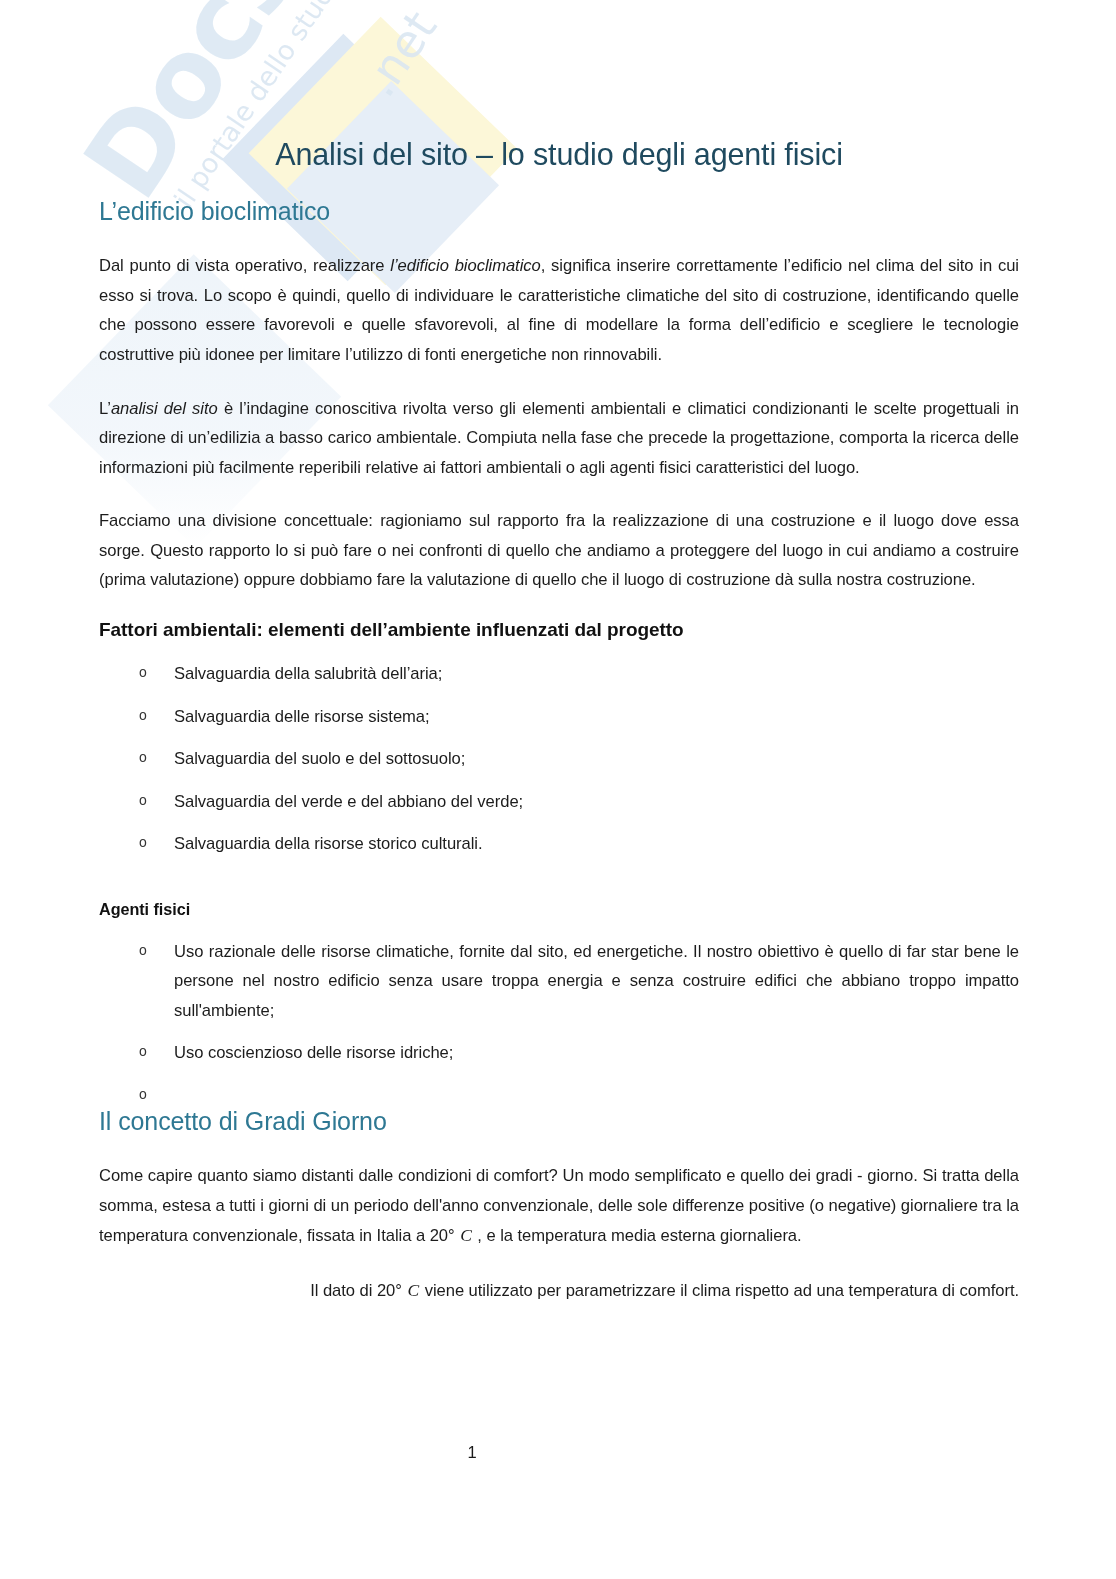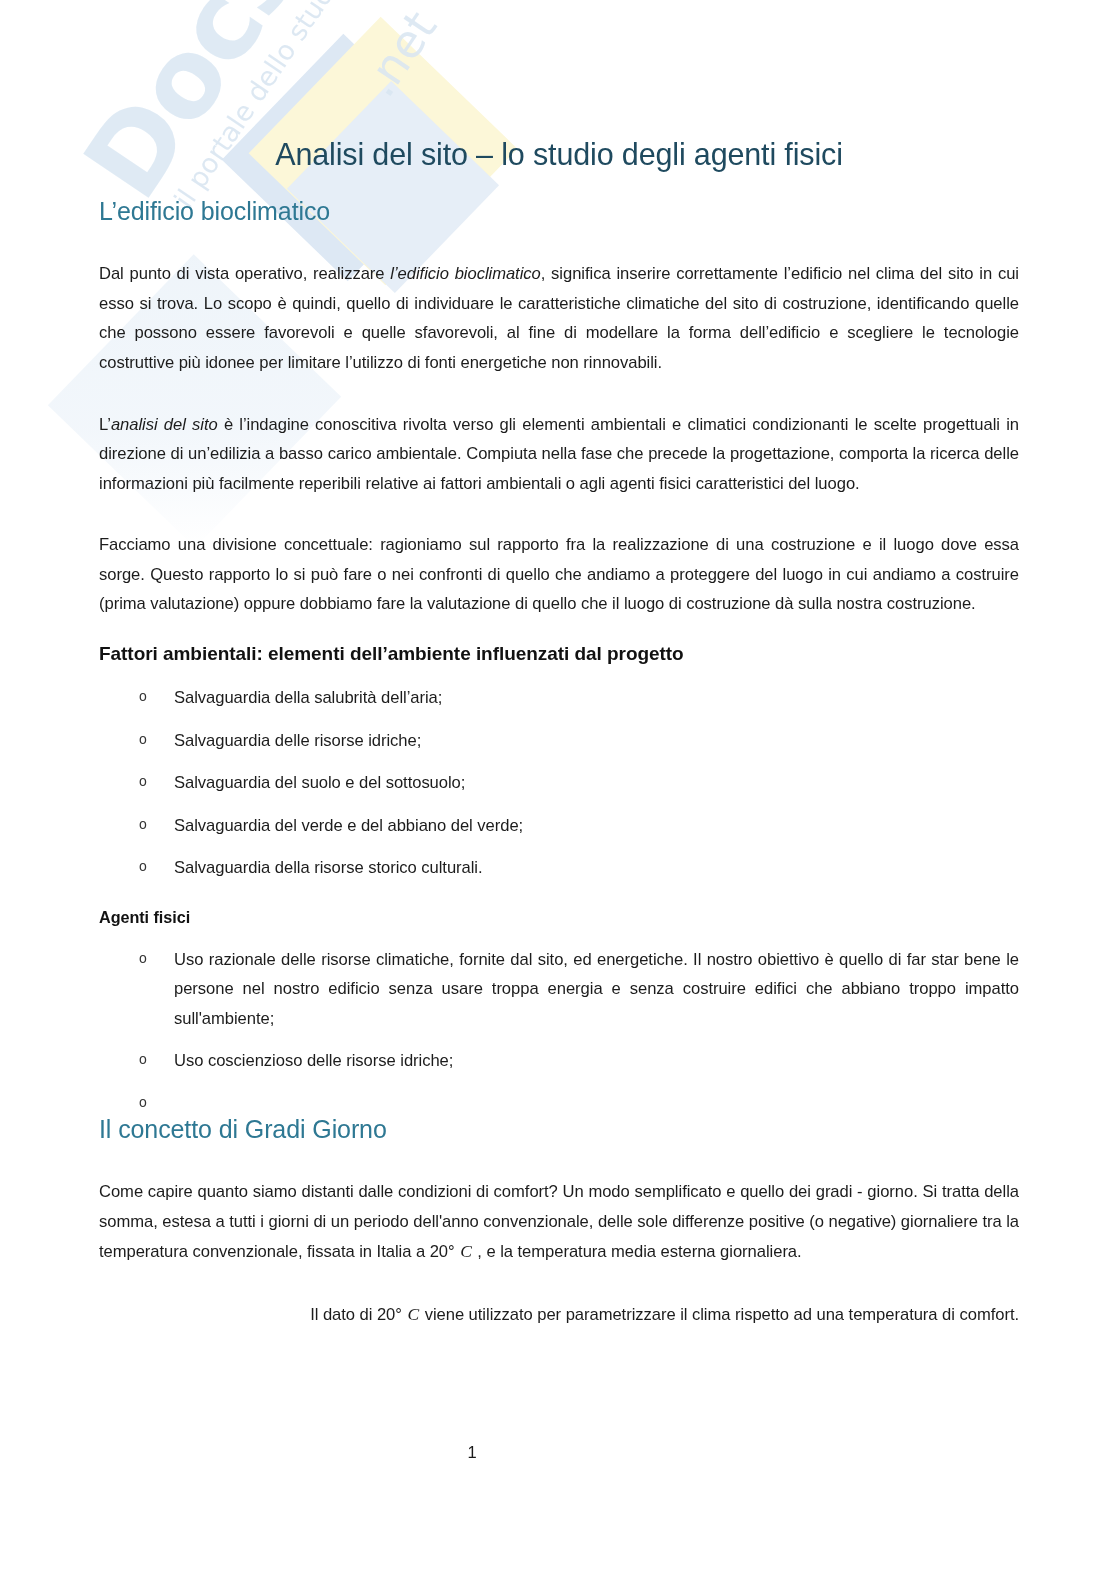--- a/index.html
+++ b/index.html
@@ -121,34 +121,34 @@
     margin-top:23px;
   }
   h2.sec-title.second { margin-top:38px; }
 
   p.body {
     font-size:16.6px;
     line-height:1.78;
     text-align:justify;
     text-justify:inter-word;
     color:#1c1c1c;
-    margin-top:32px;
+    margin-top:24px;
     letter-spacing:-0.05px;
   }
   p.body.tight { text-align:right; }
 
   p.bold-head {
     font-size:19px;
     font-weight:700;
     color:#111;
     margin-top:20px;
     line-height:1.6;
     letter-spacing:-0.05px;
   }
-  p.bold-head.small { font-size:16.2px; margin-top:22px; }
+  p.bold-head.small { font-size:16.2px; margin-top:38px; }
 
   ul.circ {
     list-style:none;
     margin-top:10px;
   }
   ul.circ > li {
     position:relative;
     padding-left:75px;
     font-size:16.6px;
     line-height:1.78;
@@ -218,21 +218,21 @@
 
     <p class="bold-head">Fattori ambientali: elementi dell’ambiente influenzati dal progetto</p>
 
     <ul class="circ">
       <li class="first">
         <span class="marker">o</span>
         <span>Salvaguardia della salubrità dell’aria;</span>
       </li>
       <li>
         <span class="marker">o</span>
-        <span>Salvaguardia delle risorse idriche;</span>
+        <span>Salvaguardia delle risorse sistema;</span>
       </li>
       <li>
         <span class="marker">o</span>
         <span>Salvaguardia del suolo e del sottosuolo;</span>
       </li>
       <li>
         <span class="marker">o</span>
         <span>Salvaguardia del verde e del abbiano del verde;</span>
       </li>
       <li>

